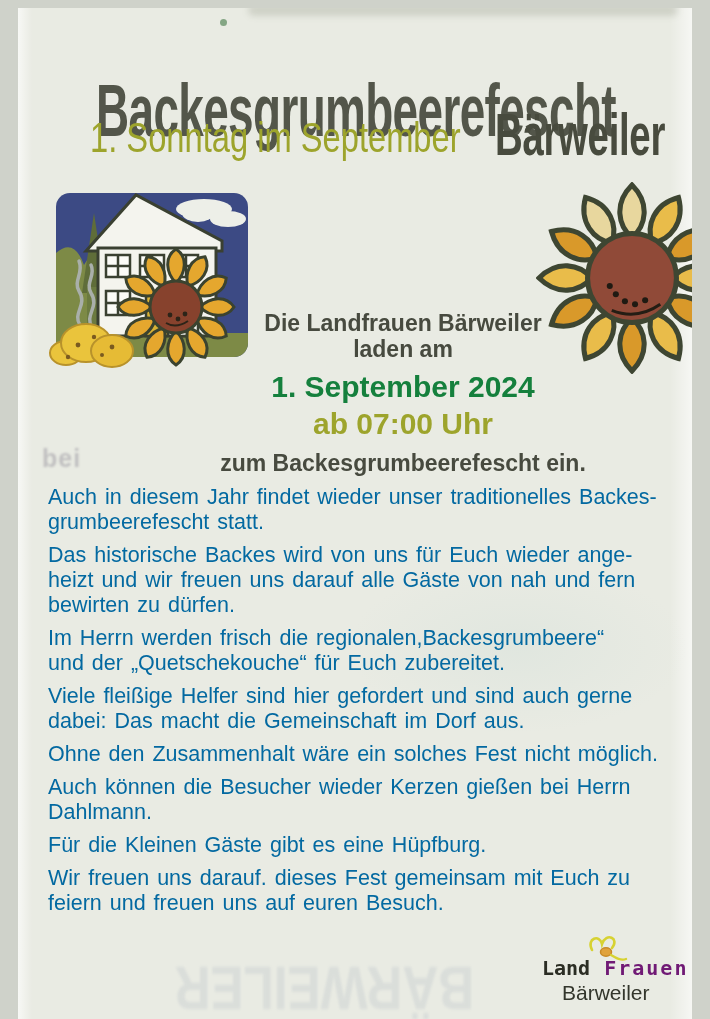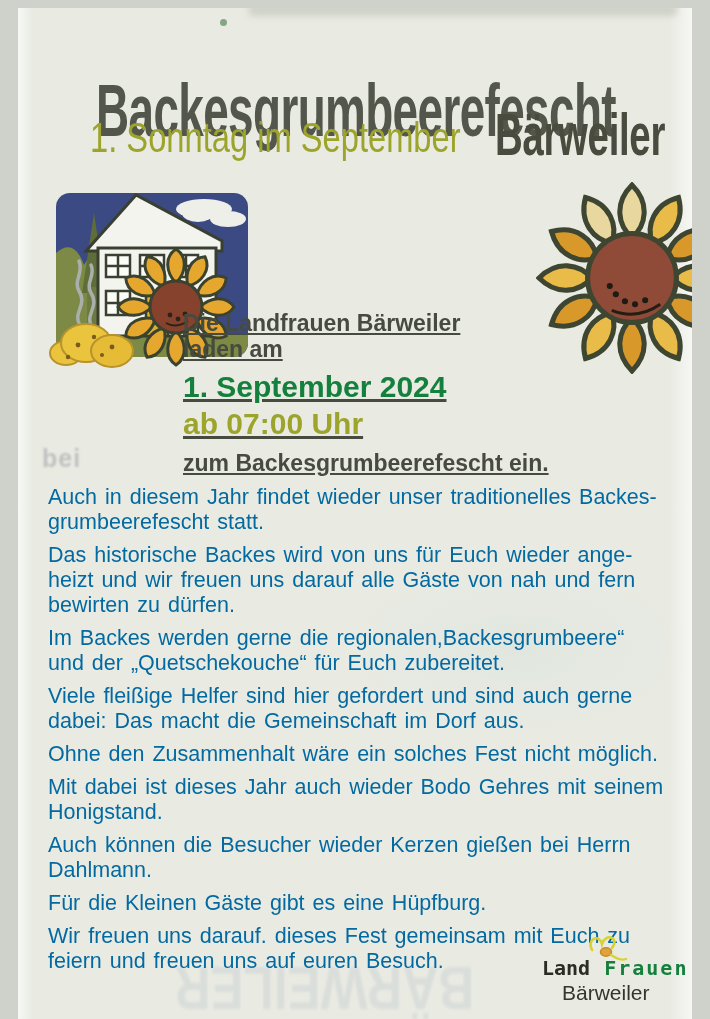--- a/index.html
+++ b/index.html
@@ -44,35 +44,35 @@
     font-size:43px;line-height:46px;font-weight:400;white-space:nowrap;
     color:#9da42c;transform:scaleX(.76);transform-origin:left center;}
   .subtitle-place{position:absolute;left:477px;top:96px;
     font-size:60px;line-height:62px;font-weight:700;white-space:nowrap;
     color:#484b3e;transform:scaleX(.64);transform-origin:left center;
     letter-spacing:-.5px;}
   
   .illu-left{position:absolute;left:28px;top:176px;width:265px;height:202px;}
   .illu-right{position:absolute;left:518px;top:174px;width:192px;height:192px;}
   
-  .invitation{position:absolute;left:165px;top:302px;width:440px;color:#474a3f;text-decoration:underline;}
+  .invitation{position:absolute;left:165px;top:302px;width:440px;text-align:center;color:#474a3f;}
   .inv-host,.inv-intro{font-size:23px;line-height:26px;font-weight:700;}
   .inv-date{font-size:30px;line-height:33px;font-weight:700;color:#15803d;margin-top:8px;}
   .inv-time{font-size:30px;line-height:33px;font-weight:700;color:#9da42c;margin-top:4px;}
   .inv-closing{font-size:23px;line-height:26px;font-weight:700;margin-top:10px;white-space:nowrap;}
   
   .body-text{position:absolute;left:30px;top:477px;width:652px;
     font-size:21.5px;line-height:25px;color:#0369a1;word-spacing:2px;}
   .body-text p{margin:0 0 8px 0;white-space:pre-line;}
   
   .logo{position:absolute;left:524px;top:948px;width:170px;}
   .logo-row{position:relative;display:flex;align-items:baseline;
     font-family:"DejaVu Sans Mono", monospace;font-size:20px;font-weight:700;}
   .logo-land{color:#2b2d24;}
-  .logo-frauen{color:#15803d;letter-spacing:2px;margin-left:14px;}
+  .logo-frauen{color:#701a75;letter-spacing:2px;margin-left:14px;}
   .logo-bee{position:absolute;left:40px;top:-26px;}
   .logo-place{margin:1px 0 0 20px;font-size:21px;color:#33362c;}
 </style>
 </head>
 <body>
 
 <div class="page">
 
   <div class="edge-left"></div>
   <div class="edge-right"></div>
@@ -190,27 +190,25 @@
     <div class="inv-time">ab 07:00 Uhr</div>
     <div class="inv-closing">zum Backesgrumbeerefescht ein.</div>
   </section>
 
   <section class="body-text">
       <p>Auch in diesem Jahr findet wieder unser traditionelles Backes-
 grumbeerefescht statt.</p>
       <p>Das historische Backes wird von uns für Euch wieder ange-
 heizt und wir freuen uns darauf alle Gäste von nah und fern
 bewirten zu dürfen.</p>
-      <p>Im Backes werden gerne die regionalen,Backesgrumbeere“
+      <p>Im Herrn werden frisch die regionalen,Backesgrumbeere“
 und der „Quetschekouche“ für Euch zubereitet.</p>
       <p>Viele fleißige Helfer sind hier gefordert und sind auch gerne
 dabei: Das macht die Gemeinschaft im Dorf aus.</p>
       <p>Ohne den Zusammenhalt wäre ein solches Fest nicht möglich.</p>
-      <p>Mit dabei ist dieses Jahr auch wieder Bodo Gehres mit seinem
-Honigstand.</p>
       <p>Auch können die Besucher wieder Kerzen gießen bei Herrn
 Dahlmann.</p>
       <p>Für die Kleinen Gäste gibt es eine Hüpfburg.</p>
       <p>Wir freuen uns darauf. dieses Fest gemeinsam mit Euch zu
 feiern und freuen uns auf euren Besuch.</p>
     </section>
 
   <div class="logo">
     <div class="logo-row">
       <span class="logo-land">Land</span>

